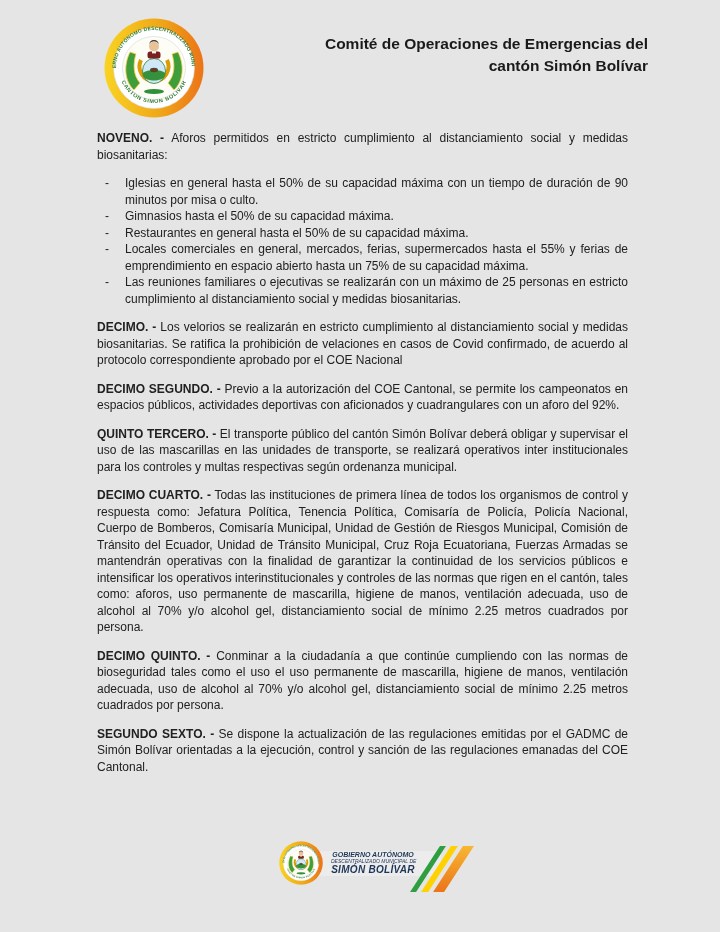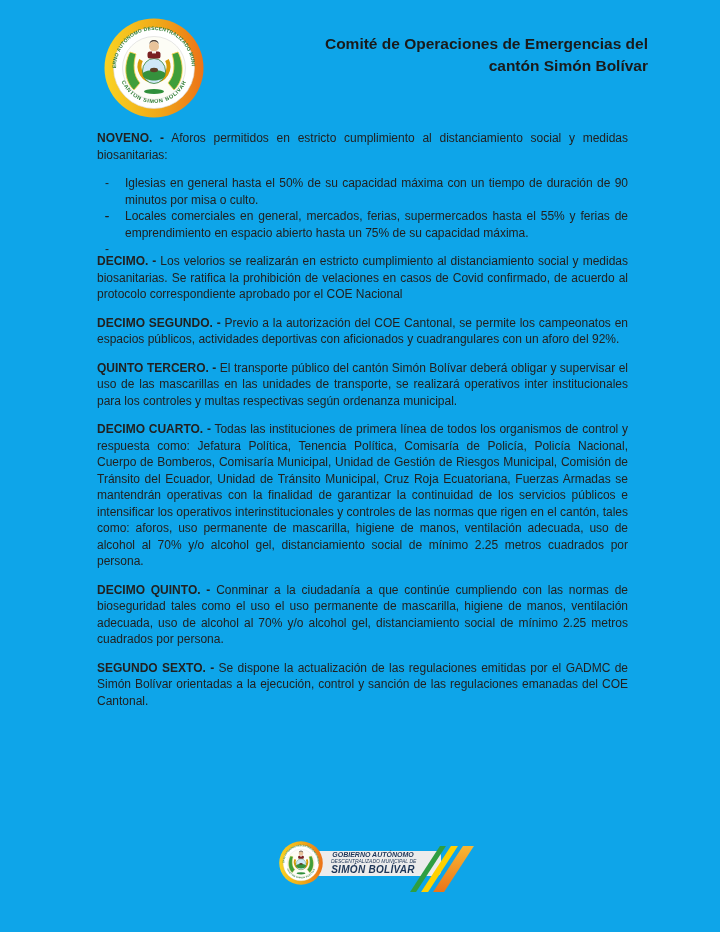--- a/index.html
+++ b/index.html
@@ -1,19 +1,19 @@
 <!DOCTYPE html>
 <html><head>
 <meta charset="utf-8">
 <style>
   * { margin:0; padding:0; box-sizing:border-box; }
   html,body { background:#ffffff; }
   body { font-family:"Liberation Sans", sans-serif; }
   .page {
-    position:relative; width:720px; height:932px; background:#0ea5e9;
+    position:relative; width:720px; height:932px; background:#e5e5e5;
     overflow:hidden; margin:0 auto;
   }
 
   
   .header-seal { position:absolute; left:104px; top:18px; width:100px; height:100px; }
   .doc-title {
     position:absolute; top:33px; right:72px; text-align:right;
     font-size:15.5px; font-weight:bold; line-height:22px; color:#1a1a1a;
   }
 
@@ -105,30 +105,33 @@
 
     <p class="para"><strong class="label">NOVENO. -</strong> <span>Aforos permitidos en estricto cumplimiento al distanciamiento social y medidas biosanitarias:</span></p>
 
     <div class="bullets">
       <div class="bullet">
         <span class="dash">-</span>
         <span>Iglesias en general hasta el 50% de su capacidad máxima con un tiempo de duración de 90 minutos por misa o culto.</span>
       </div>
       <div class="bullet">
         <span class="dash">-</span>
+        <span>Gimnasios hasta el 50% de su capacidad máxima.</span>
       </div>
       <div class="bullet">
         <span class="dash">-</span>
+        <span>Restaurantes en general hasta el 50% de su capacidad máxima.</span>
       </div>
       <div class="bullet">
         <span class="dash">-</span>
         <span>Locales comerciales en general, mercados, ferias, supermercados hasta el 55% y ferias de emprendimiento en espacio abierto hasta un 75% de su capacidad máxima.</span>
       </div>
       <div class="bullet">
         <span class="dash">-</span>
+        <span>Las reuniones familiares o ejecutivas se realizarán con un máximo de 25 personas en estricto cumplimiento al distanciamiento social y medidas biosanitarias.</span>
       </div>
     </div>
 
     <p class="para"><strong class="label">DECIMO. -</strong> <span>Los velorios se realizarán en estricto cumplimiento al distanciamiento social y medidas biosanitarias. Se ratifica la prohibición de velaciones en casos de Covid confirmado, de acuerdo al protocolo correspondiente aprobado por el COE Nacional</span></p>
 
 
     <p class="para"><strong class="label">DECIMO SEGUNDO. -</strong> <span>Previo a la autorización del COE Cantonal, se permite los campeonatos en espacios públicos, actividades deportivas con aficionados y cuadrangulares con un aforo del 92%.</span></p>
 
     <p class="para"><strong class="label">QUINTO TERCERO. -</strong> <span>El transporte público del cantón Simón Bolívar deberá obligar y supervisar el uso de las mascarillas en las unidades de transporte, se realizará operativos inter institucionales para los controles y multas respectivas según ordenanza municipal.</span></p>
 

